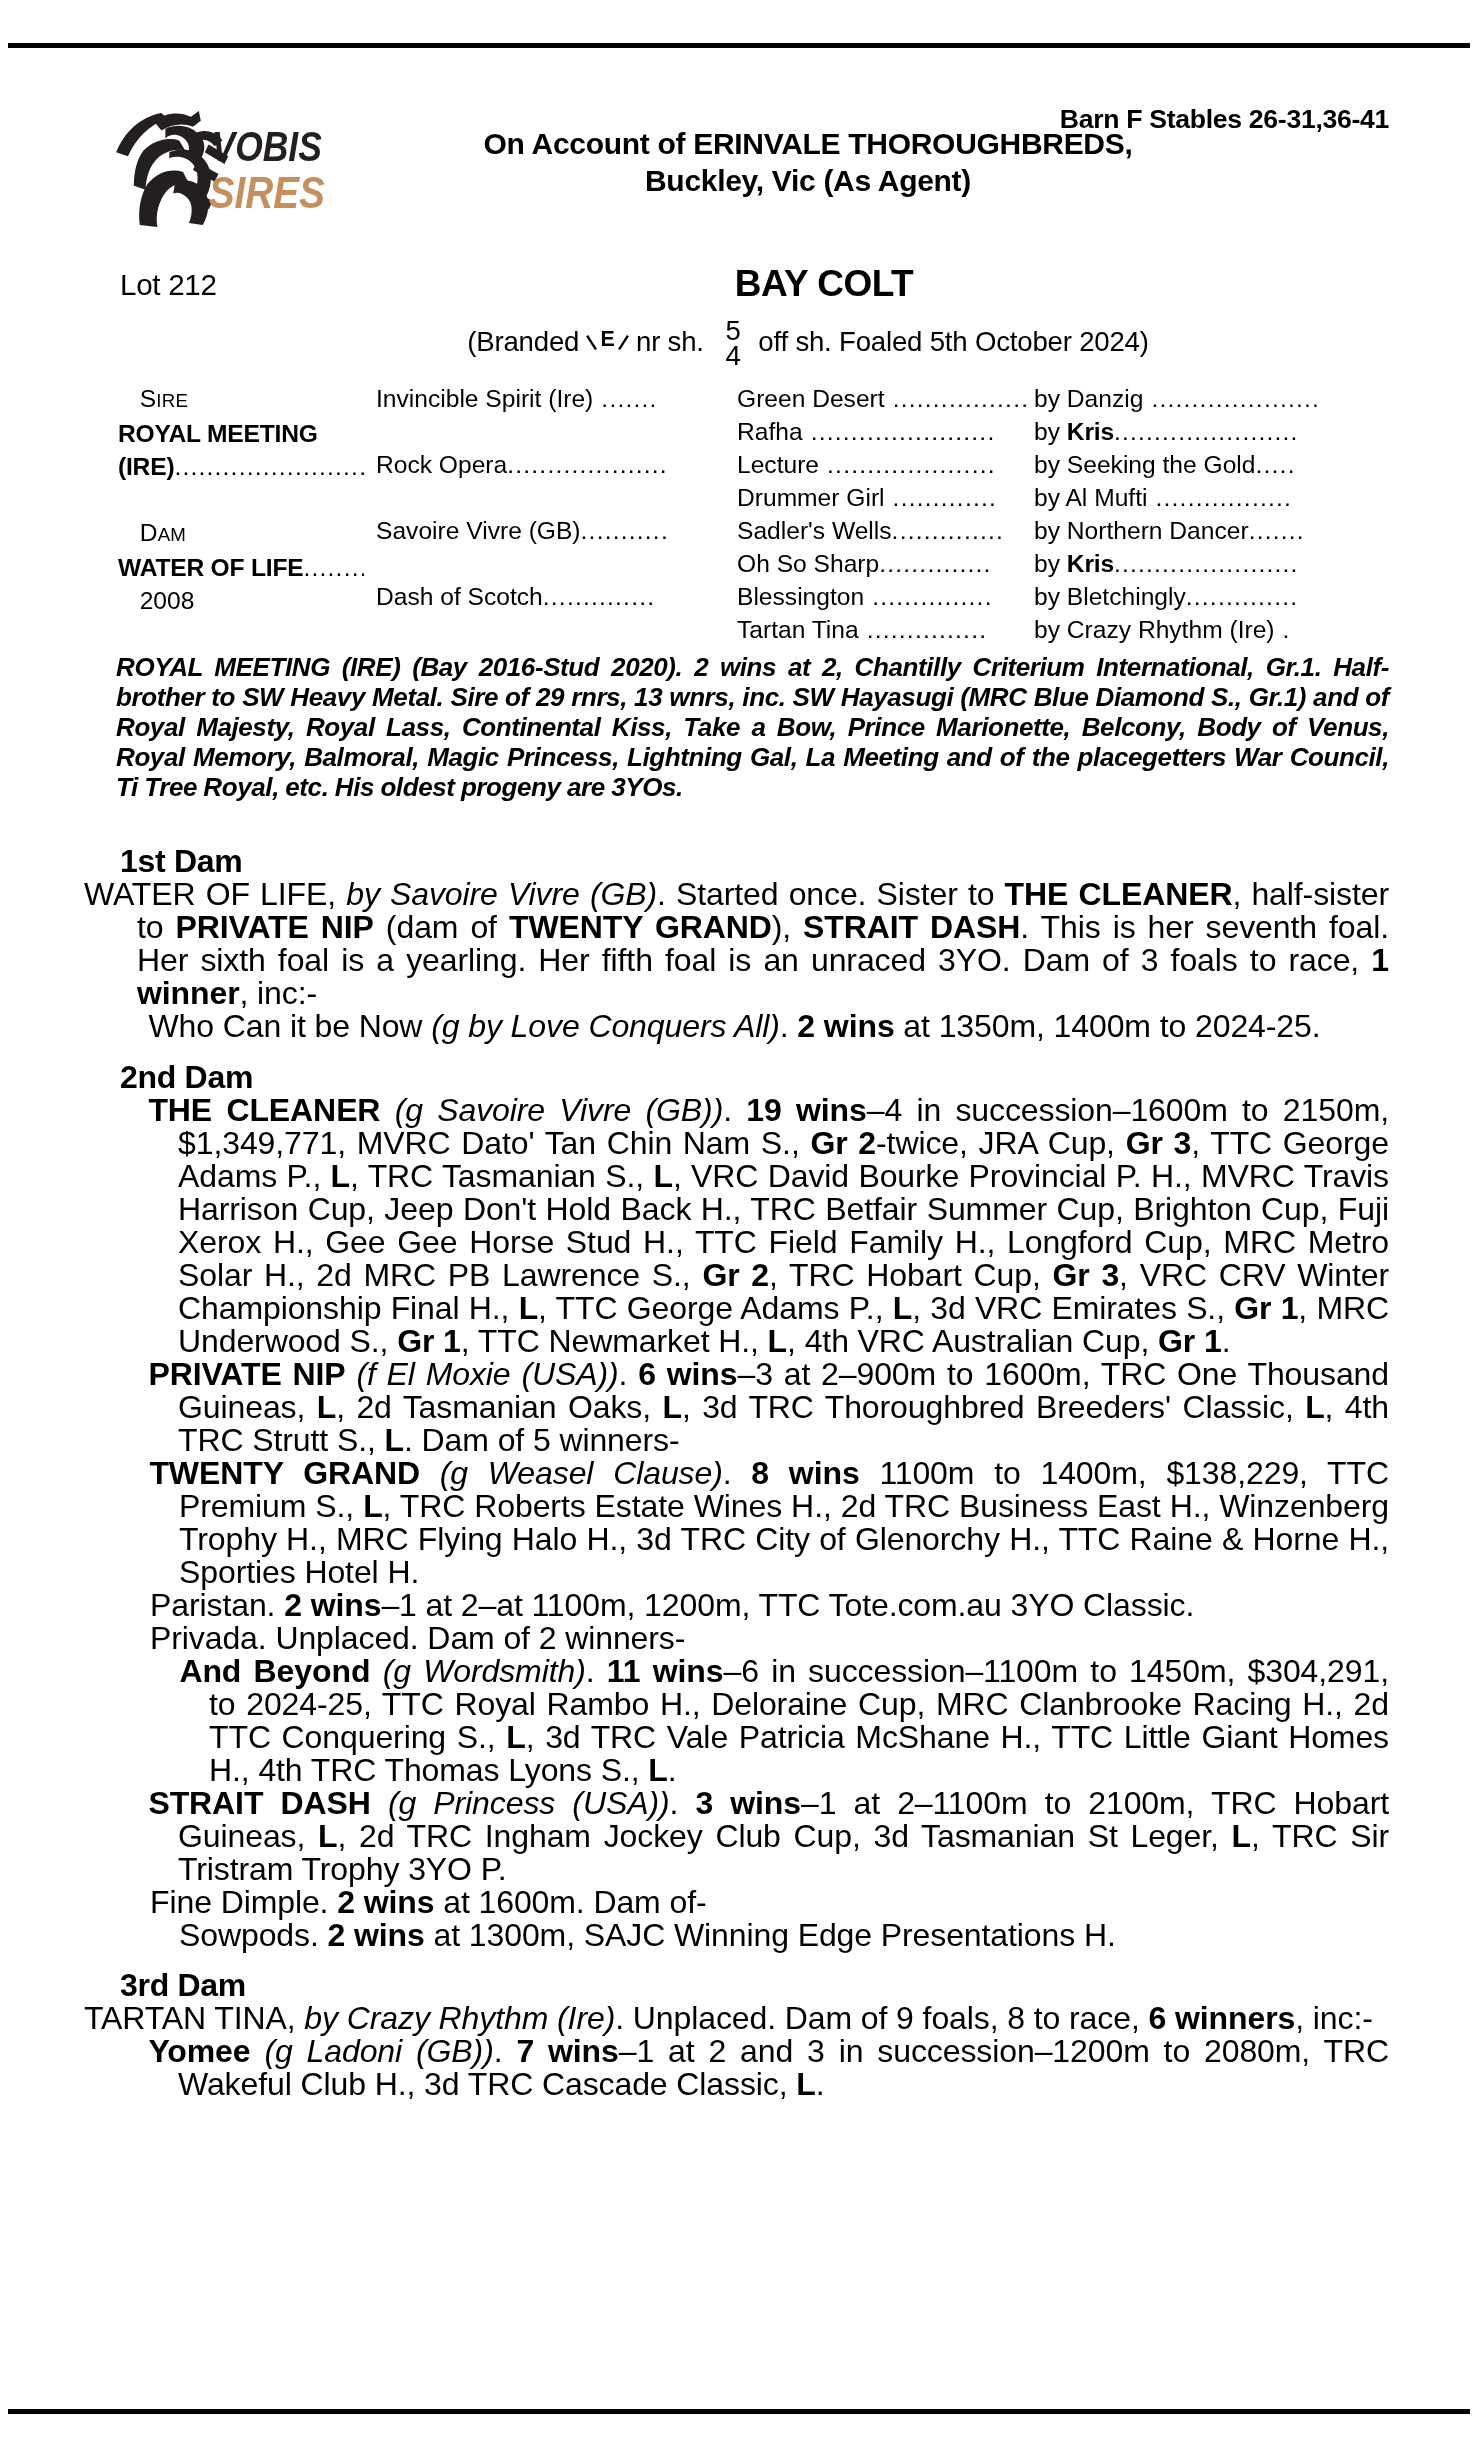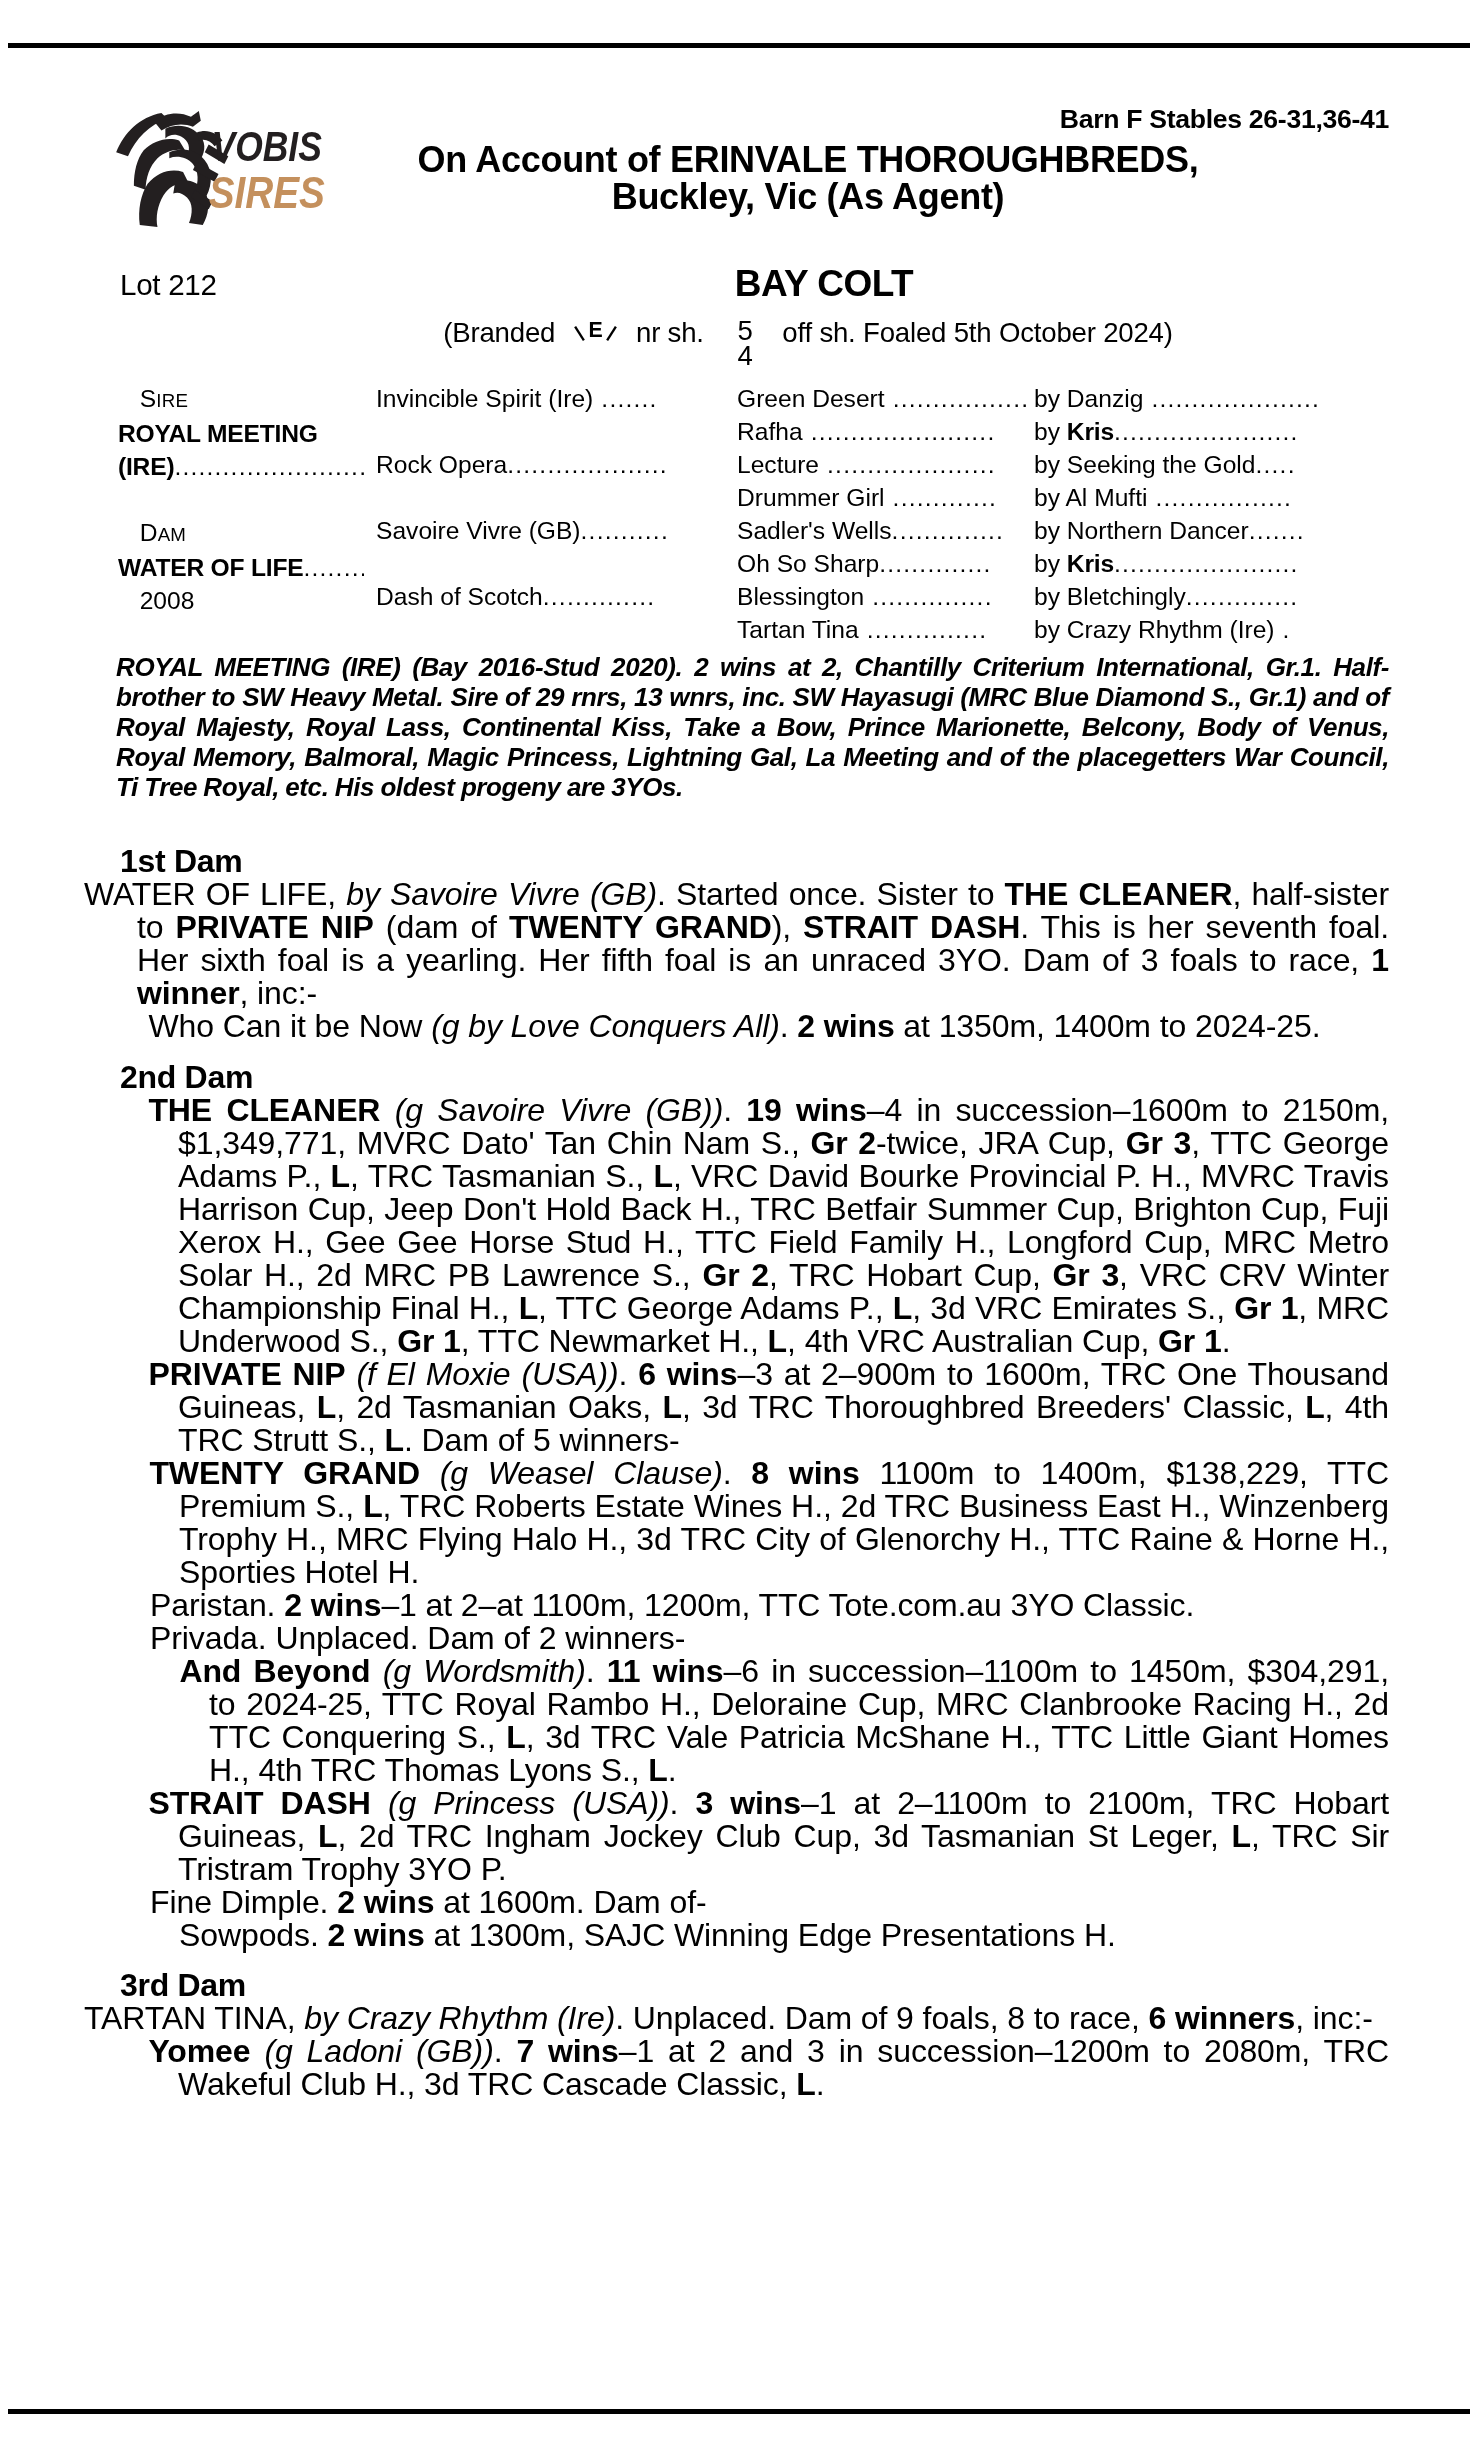--- a/index.html
+++ b/index.html
@@ -54,24 +54,24 @@
     top: 9.9px;
     width: 1389px;
     text-align: right;
     font-size: 26.6px;
     font-weight: bold;
     letter-spacing: -0.3px;
   }
   .acct {
     position: absolute;
     left: 227px;
-    top: 47px;
+    top: 31px;
     width: 1162px;
     text-align: center;
-    font-size: 36px;
+    font-size: 30px;
     font-weight: bold;
     line-height: 37px;
     letter-spacing: -0.3px;
   }
 
   .lotline {
     position: absolute;
     left: 0;
     top: 268px;
     width: 1478px;
@@ -101,23 +101,23 @@
     left: 227px;
     top: 317px;
     width: 1162px;
     text-align: center;
     font-size: 27.6px;
     letter-spacing: -0.2px;
     white-space: nowrap;
   }
   .branded .inner {
     display: inline-flex;
-    align-items: flex-start;
+    align-items: center;
     justify-content: center;
-    gap: 12px;
+    gap: 0;
   }
   .brandmark {
     display: inline-block;
     width: 49px;
     height: 33px;
     position: relative;
     vertical-align: middle;
     margin: 0 3.9px;
   }
   .brandmark svg { position:absolute; left:0; top:0; }

